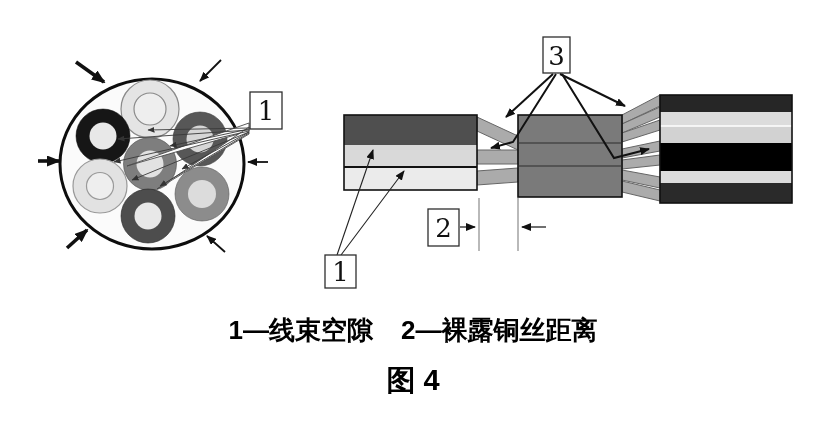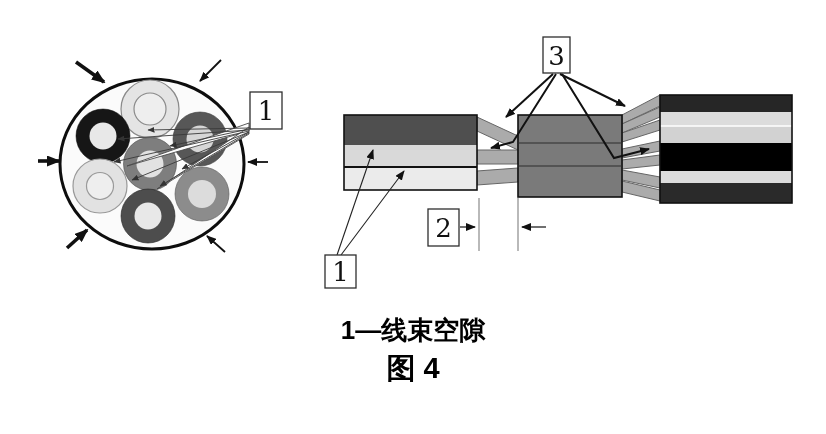--- a/index.html
+++ b/index.html
@@ -11,21 +11,21 @@
   .num{
     font-family:"DejaVu Serif",serif;font-size:26px;fill:#111;
     text-anchor:middle;
   }
   .legend-row{
     margin-top:14px;display:flex;justify-content:center;gap:28px;
     font-size:26px;font-weight:bold;color:#000;line-height:32px;
     white-space:nowrap;
   }
   .caption-row{
-    margin-top:4px;display:flex;justify-content:center;gap:17px;
+    margin-top:16px;display:flex;justify-content:center;gap:17px;
     font-size:29px;font-weight:bold;color:#000;line-height:36px;
     white-space:nowrap;
   }
 </style>
 </head>
 <body>
 
 <div class="stage">
 
   <svg class="diagram-svg" width="826" height="300" viewBox="0 0 826 300">
@@ -166,19 +166,20 @@
         <line x1="337" y1="255" x2="373" y2="150" stroke="#222" stroke-width="1.1" marker-end="url(#arr)"></line>
         <line x1="341" y1="255" x2="404" y2="171" stroke="#222" stroke-width="1.1" marker-end="url(#arr)"></line>
         <rect x="325" y="255" width="31" height="33" fill="#fff" stroke="#2e2e2e" stroke-width="1.3"></rect>
         <text x="340.5" y="281" class="num">1</text>
       </g>
     </g>
   </svg>
 
   <div class="legend-row">
     <span>1—线束空隙</span>
+    <span>2—裸露铜丝距离</span>
   </div>
 
   <div class="caption-row">
     <span>图 4</span>
   </div>
 
 </div>
 
 </body></html>

